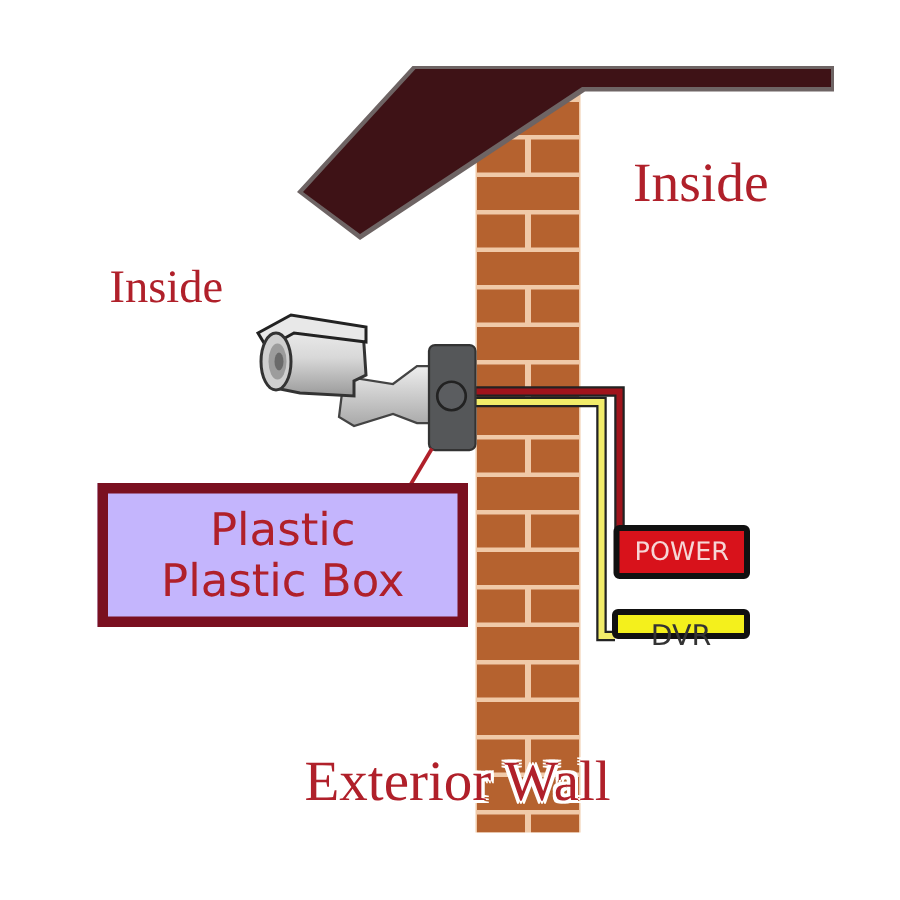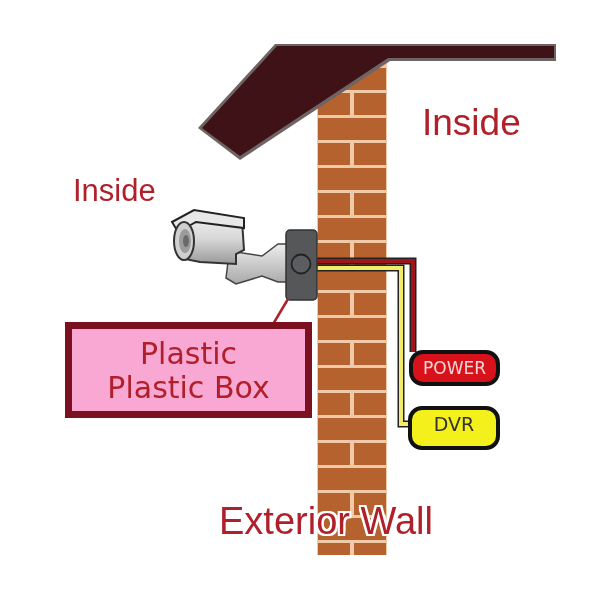--- a/index.html
+++ b/index.html
@@ -8,60 +8,59 @@
       width: 600px;
       height: 600px;
       background: #ffffff;
       overflow: hidden;
       font-family: "DejaVu Sans", sans-serif;
     }
     svg#art { position: absolute; left: 0; top: 0; }
     .label {
       position: absolute;
       white-space: nowrap;
-      font-family: Liberation Sans, sans-serif;
+      font-family: Liberation Serif, serif;
       line-height: 1;
     }
     #inside-label { left: 422px; top: 104px; font-size: 37px; color: #b0202a; }
     #camera-label { left: 73px; top: 175px; font-size: 31px; color: #b0202a; }
     #exterior-label {
       left: 203px; top: 502px; font-size: 38px; color: #b0202a;
       text-shadow: -2px 0 #fff, 2px 0 #fff, 0 -2px #fff, 0 2px #fff,
                    -2px -2px #fff, 2px 2px #fff, -2px 2px #fff, 2px -2px #fff;
-      margin-left: 16px;
     }
     #jbox-label-box {
       position: absolute;
       left: 65px; top: 322px;
       width: 233px; height: 82px;
       border: 7px solid #7a1020;
-      background: #f9a8d4;
+      background: #c4b5fd;
     }
     #jbox-label-text {
       position: absolute;
       left: 0; top: 8px; width: 233px;
       text-align: center;
       font-size: 30px;
       line-height: 34px;
       color: #b0202a;
     }
     .tag {
       position: absolute;
       border: 4px solid #111111;
-      border-radius: 14px;
+      border-radius: 4px;
       box-sizing: border-box;
       text-align: center;
       font-family: "DejaVu Sans", sans-serif;
     }
     #power-tag {
       left: 409px; top: 350px; width: 91px; height: 36px;
       background: #d8121b; color: #f6d6d6; font-size: 17px; line-height: 28px;
     }
     #dvr-tag {
-      left: 408px; top: 406px; width: 92px; height: 44px;
+      left: 408px; top: 406px; width: 92px; height: 20px;
       background: #f4f01c; color: #333333; font-size: 19px; line-height: 28px;
     }
   </style>
 </head>
 <body>
 
 <div id="stage">
 
   <svg id="art" width="600" height="600" viewBox="0 0 600 600">
     <defs>

